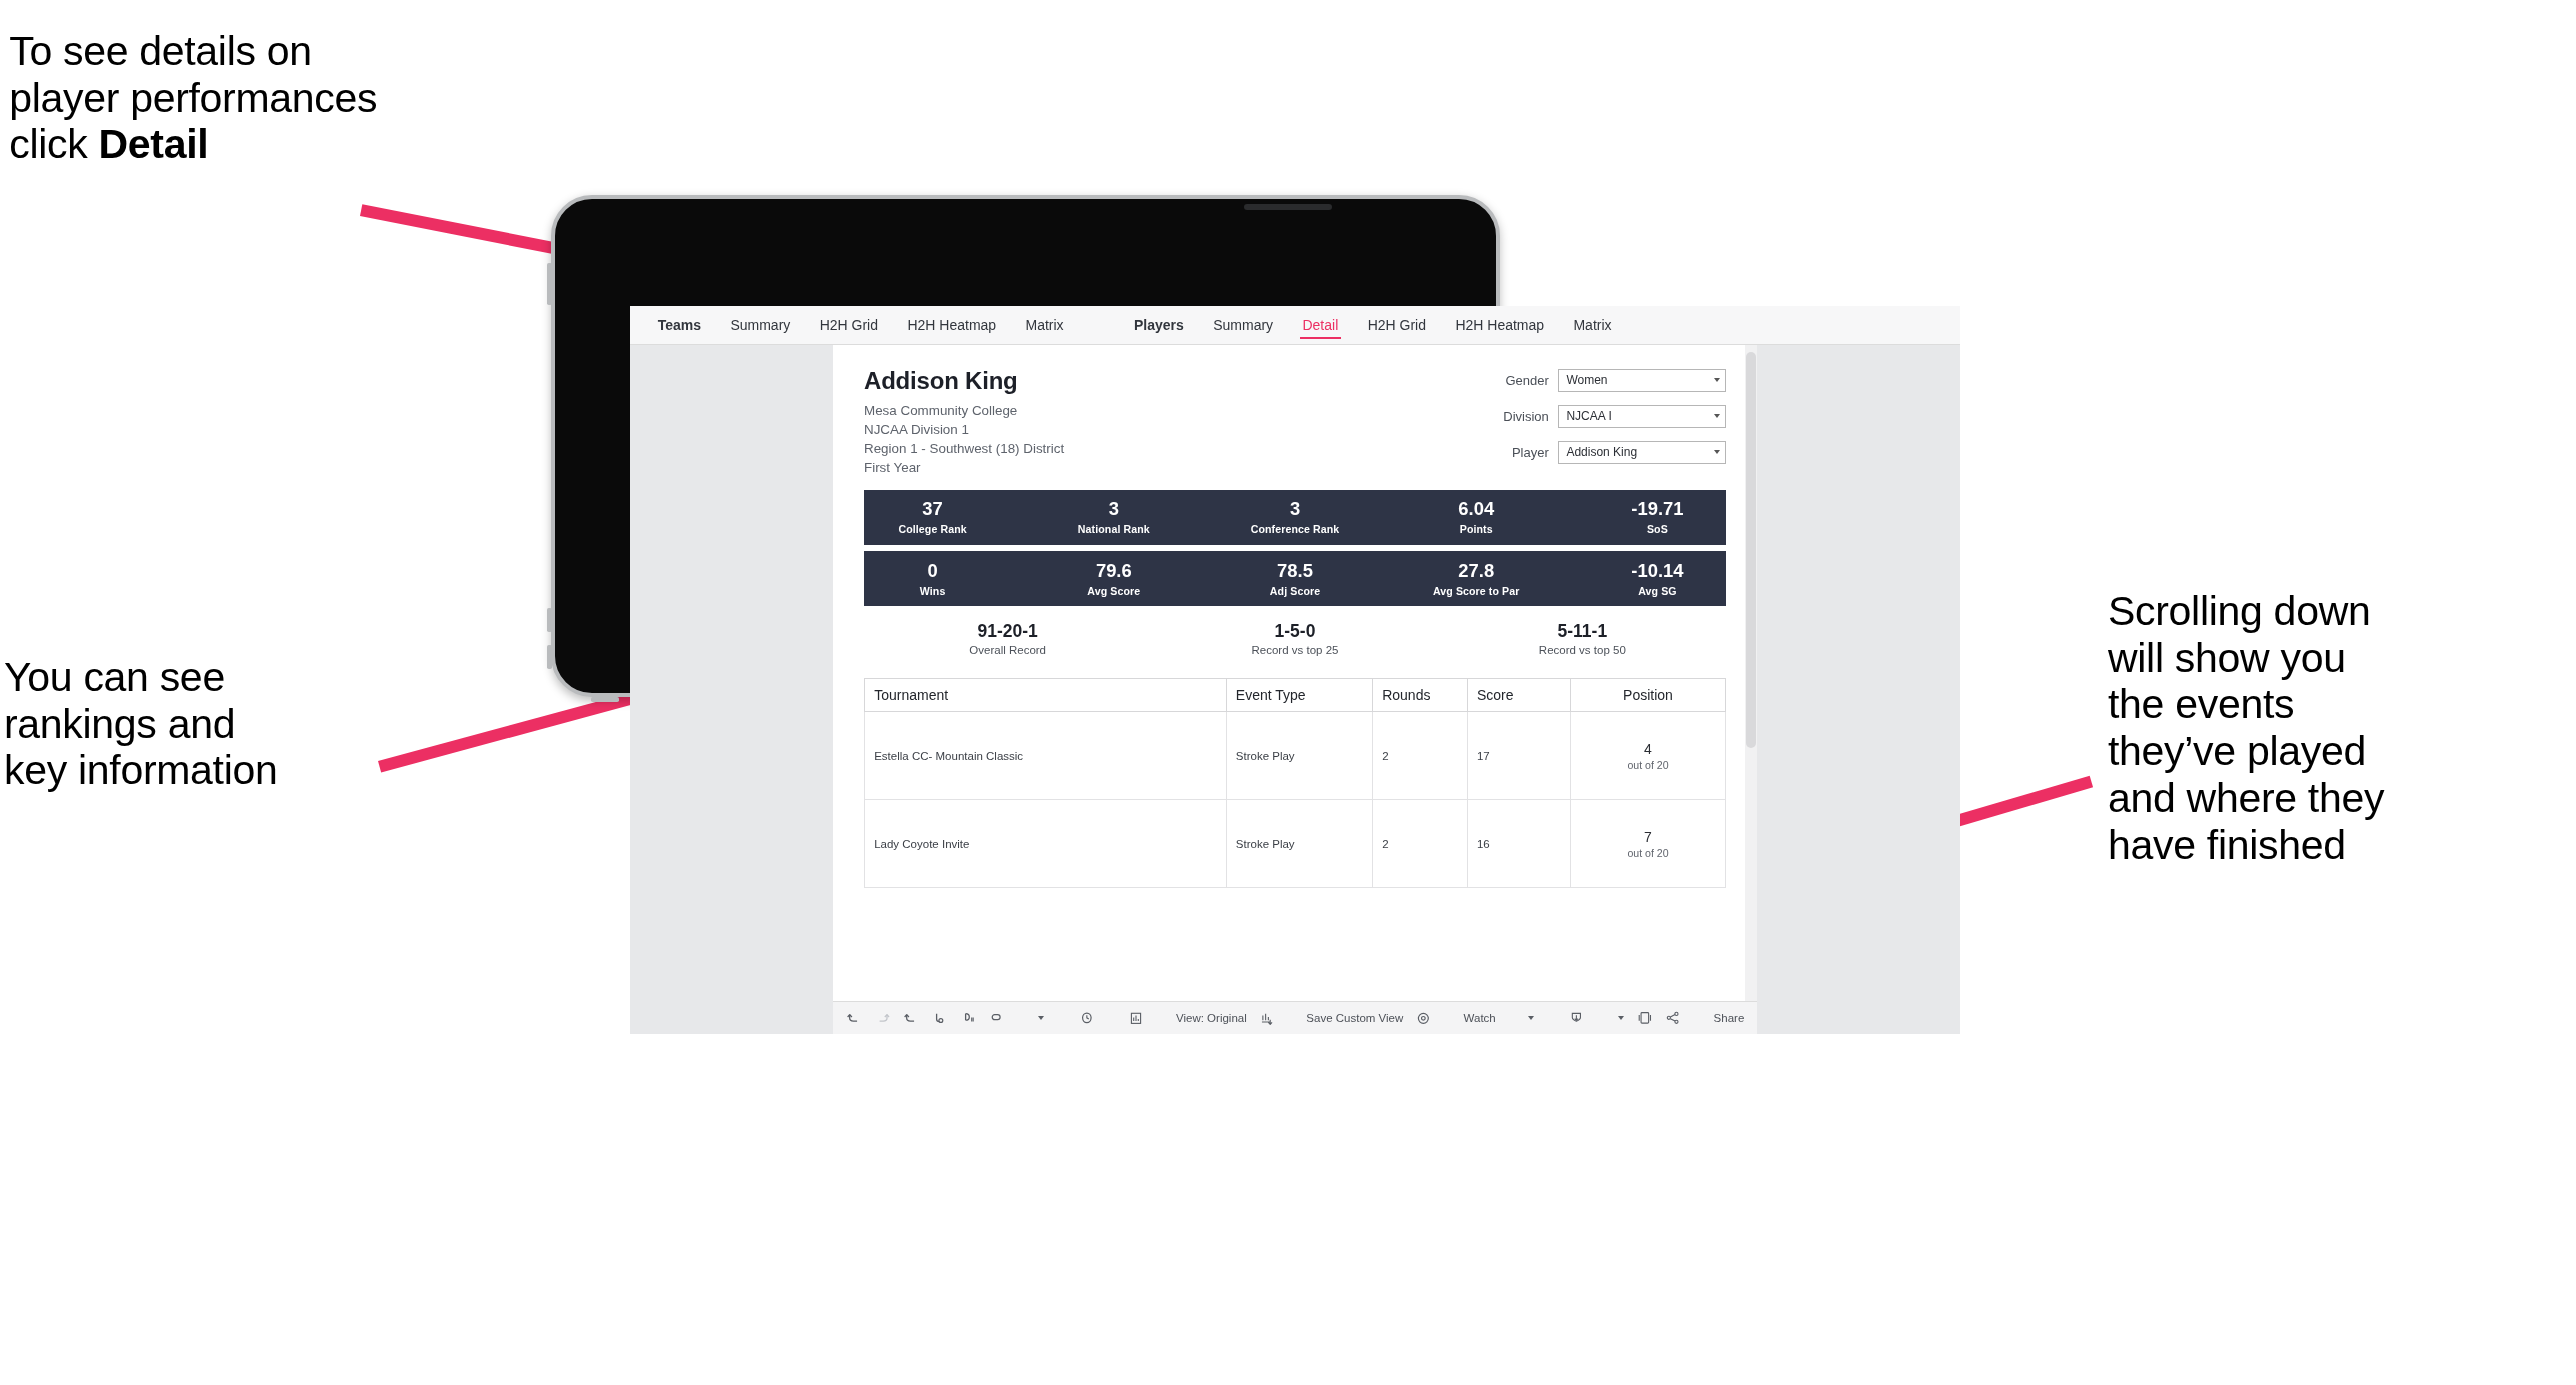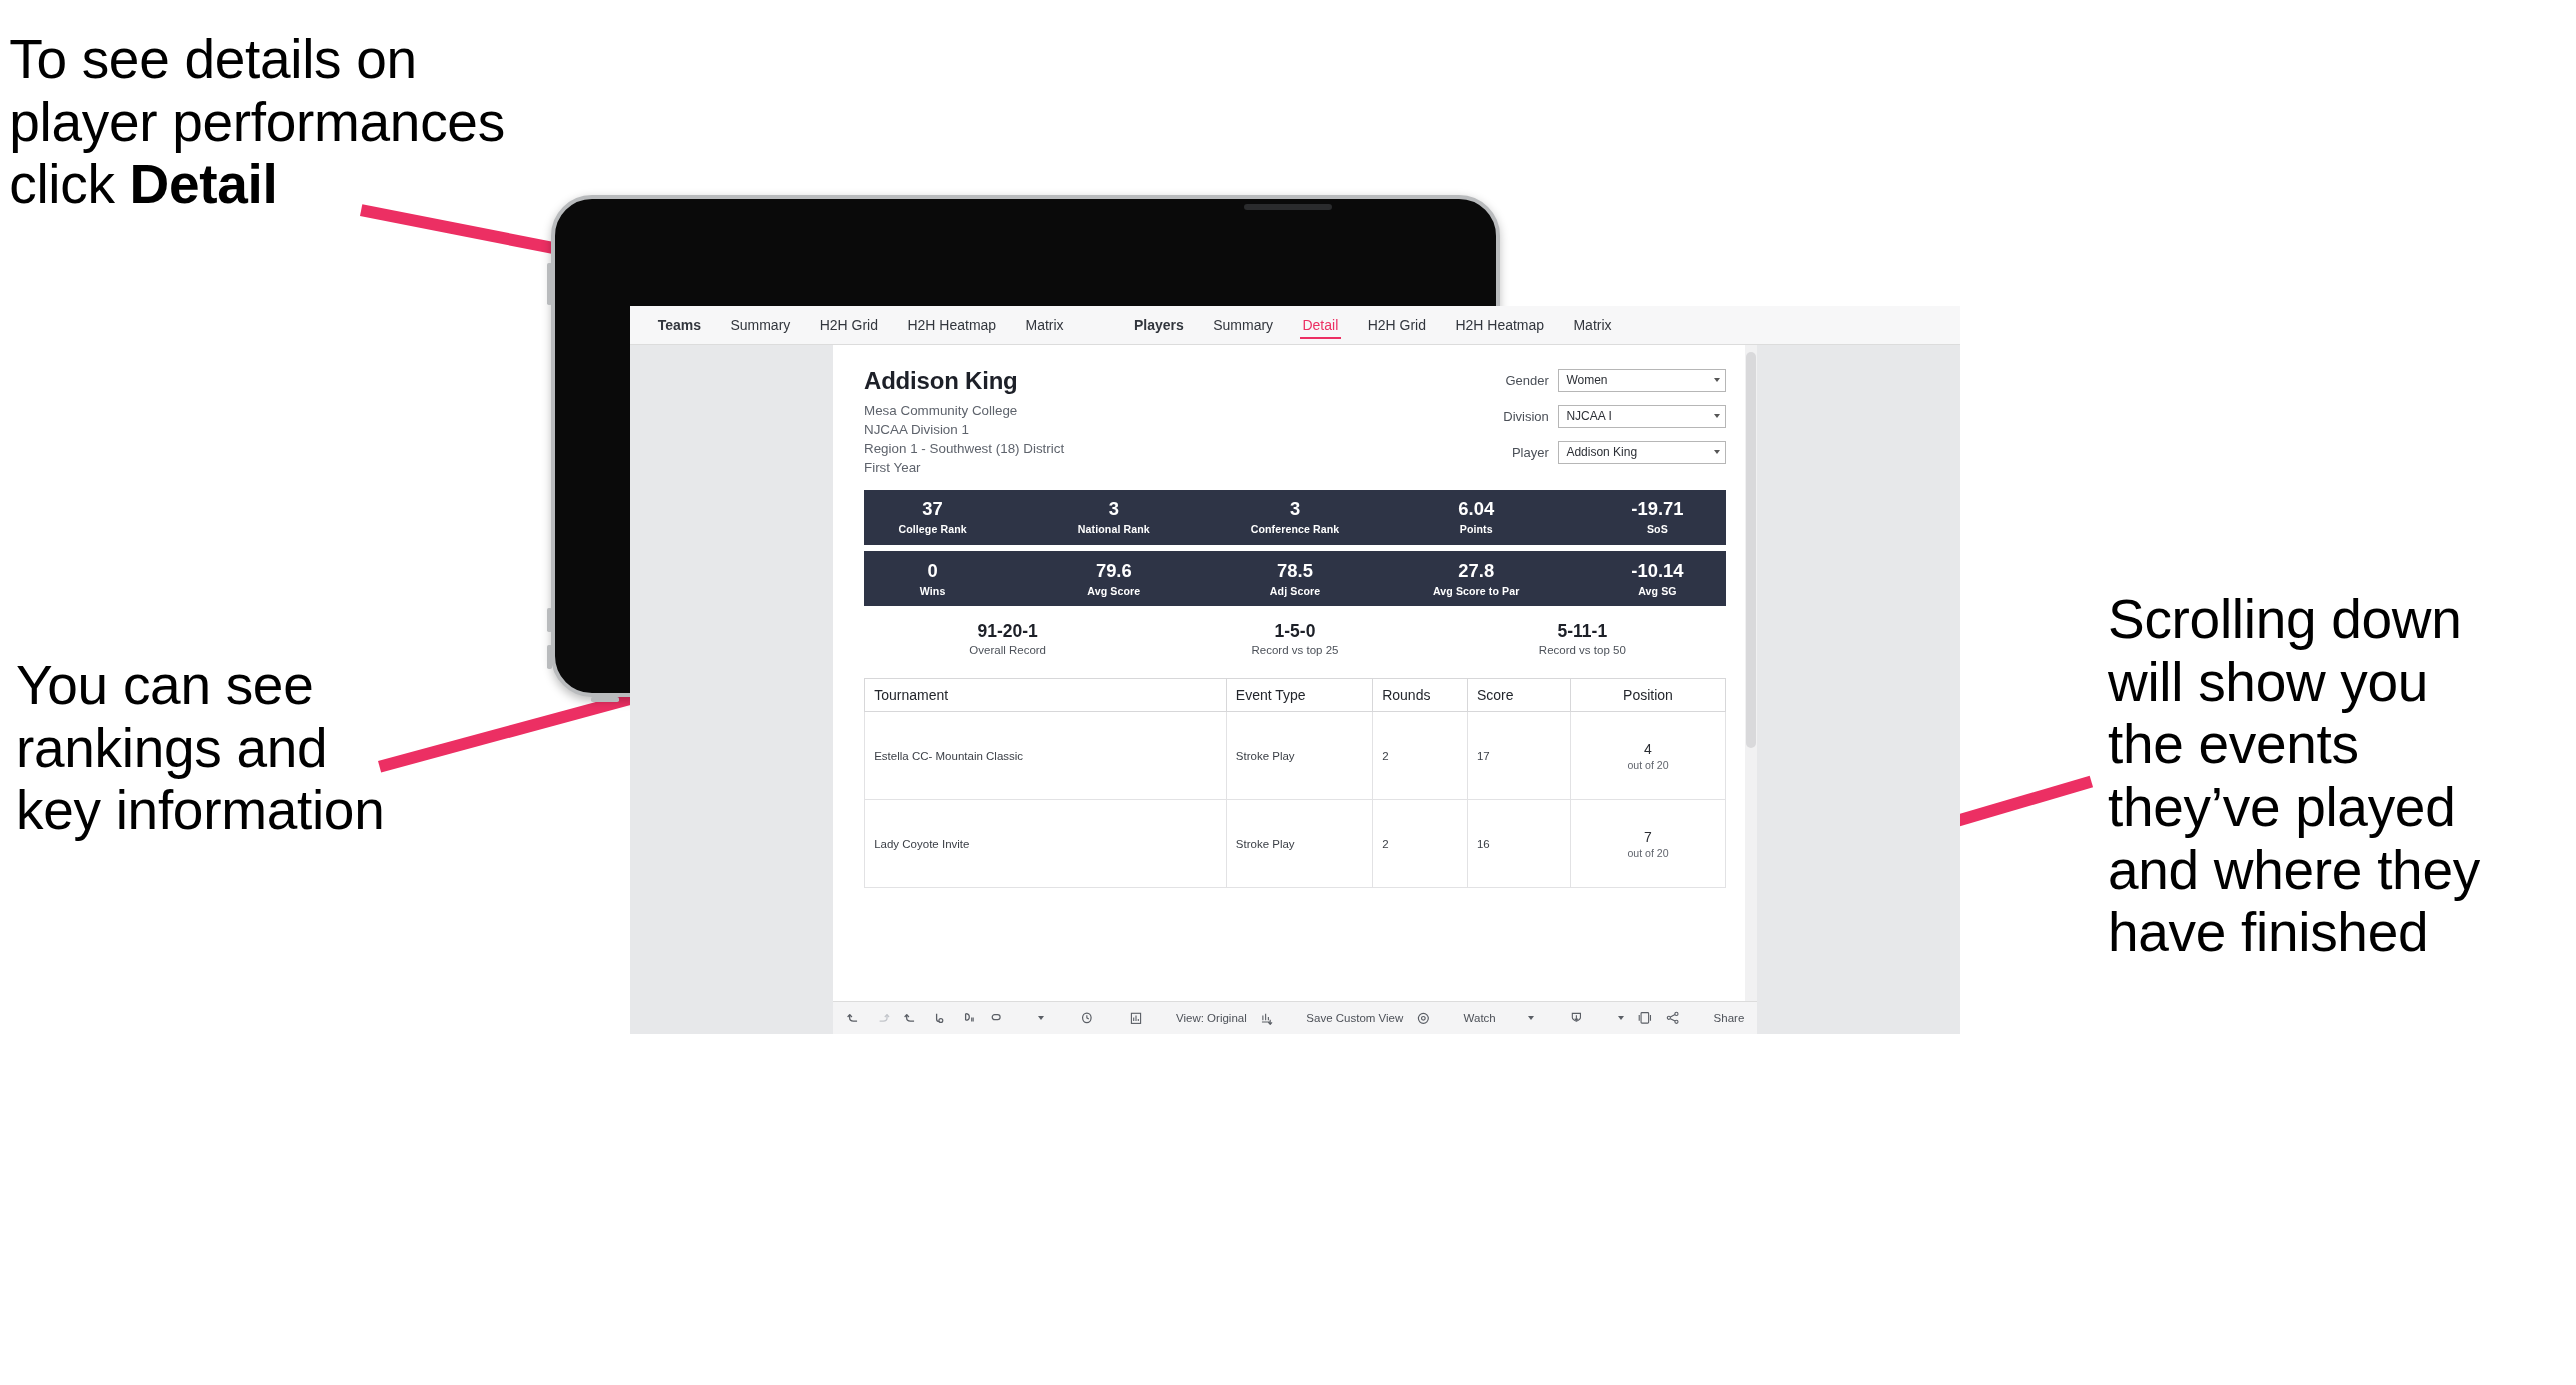--- a/index.html
+++ b/index.html
@@ -8,28 +8,28 @@
     background:#ffffff;
     font-family:"Liberation Sans", sans-serif;
     position:relative;
     overflow:hidden;
   }
 
   
   .annot{
     position:absolute;
     color:#000;
-    font-size:55px;
+    font-size:41px;
     line-height:1.14;
     letter-spacing:-0.3px;
     white-space:pre-line;
     font-family:"Liberation Sans", sans-serif;
   }
   #annot-topleft{left:9.2px;top:28px;}
-  #annot-midleft{left:16px;top:654px;}
+  #annot-midleft{left:4px;top:654px;}
   #annot-right{left:2108px;top:588px;}
   .annot b{font-weight:bold;}
 
   
   .arrow-svg{position:absolute;left:0;top:0;width:2576px;height:1386px;pointer-events:none;}
   .tablet-outer{
     position:absolute;
     left:551px;top:195px;
     width:949px;height:502px;
     background:#0a0a0a;

